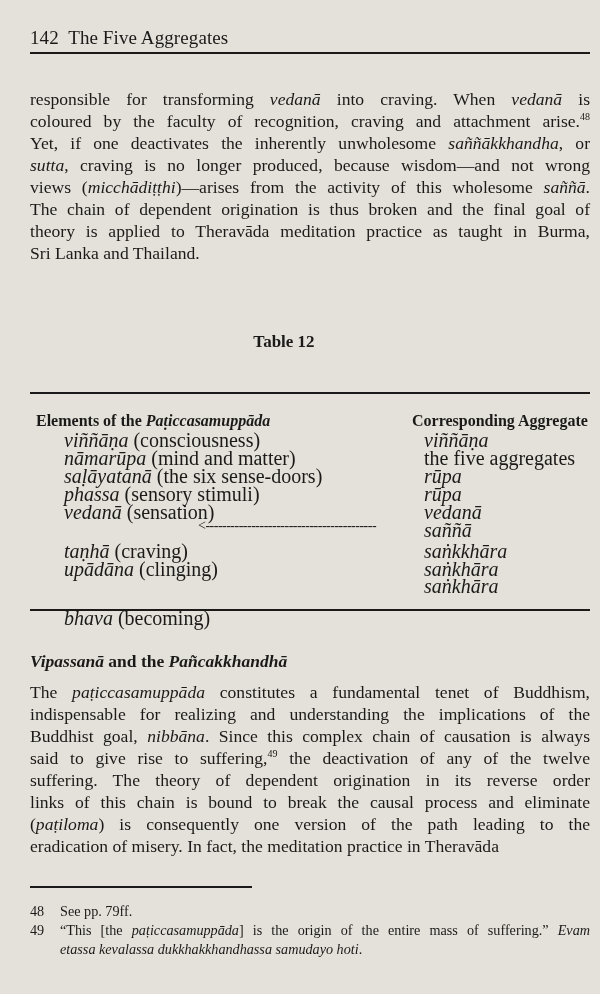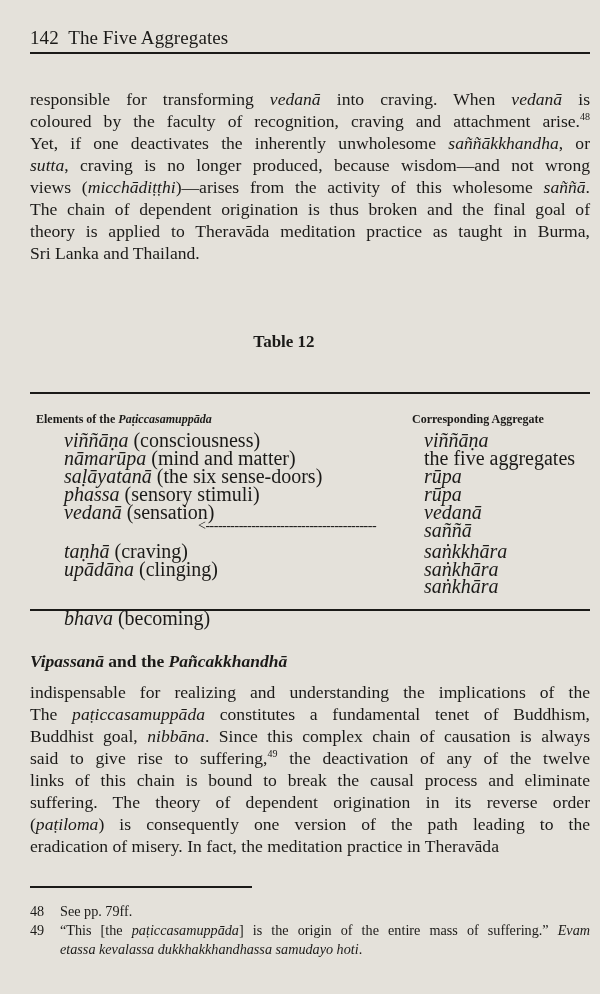--- a/index.html
+++ b/index.html
@@ -21,21 +21,21 @@
     font-size: 17.6px; line-height: 22px; text-align: justify;
   }
   .para .ln { display: block; text-align: justify; text-align-last: justify; white-space: nowrap; }
   .para .ln.last { text-align-last: left; }
   i { font-style: italic; }
   sup { font-size: 10px; vertical-align: 7px; line-height: 0; }
   .tbl-title {
     position: absolute; left: 0; width: 544px; text-align: center;
     font-weight: bold; font-size: 17px;
   }
-  .tbl-head { position: absolute; font-weight: bold; font-size: 12px; }
+  .tbl-head { position: absolute; font-weight: bold; font-size: 16px; }
   .tbl-cell { position: absolute; font-size: 20px; white-space: nowrap; }
   .arrow {
     position: absolute; left: 186px; top: 517px; font-size: 14px; letter-spacing: -0.5px; white-space: nowrap;
   }
   .section-heading {
     position: absolute; left: 18px; top: 651px; font-weight: bold; font-size: 17.5px;
   }
   .footnote { position: absolute; font-size: 14.2px; white-space: nowrap; }
 </style>
 </head>
@@ -83,26 +83,26 @@
       <div class="tbl-cell" style="left: 412px; top: 558px;"><i>saṅkhāra</i></div>
       <div class="tbl-cell" style="left: 52px; top: 575px; margin-top: 32px;"><i>bhava</i> (becoming)</div>
       <div class="tbl-cell" style="left: 412px; top: 575px;"><i>saṅkhāra</i></div>
     </div>
 
   <div class="rule" style="left:18px; top:609px; width:560px; height:2px;"></div>
 
   <div class="section-heading"><i>Vipassanā</i><span> and the </span><i>Pañcakkhandhā</i></div>
 
   <div class="para" id="body" style="top:681px;">
+      <span class="ln">The <i>paṭiccasamuppāda</i> constitutes a fundamental tenet of Buddhism,</span>
       <span class="ln">indispensable for realizing and understanding the implications of the</span>
-      <span class="ln">The <i>paṭiccasamuppāda</i> constitutes a fundamental tenet of Buddhism,</span>
       <span class="ln">Buddhist goal, <i>nibbāna</i>. Since this complex chain of causation is always</span>
       <span class="ln">said to give rise to suffering,<sup>49</sup> the deactivation of any of the twelve</span>
+      <span class="ln">suffering. The theory of dependent origination in its reverse order</span>
       <span class="ln">links of this chain is bound to break the causal process and eliminate</span>
-      <span class="ln">suffering. The theory of dependent origination in its reverse order</span>
       <span class="ln">(<i>paṭiloma</i>) is consequently one version of the path leading to the</span>
       <span class="ln last">eradication of misery. In fact, the meditation practice in Theravāda</span>
     </div>
 
   <div class="rule" style="left:18px; top:886px; width:222px; height:1.5px;"></div>
 
   <div id="footnotes">
       <div class="footnote" style="left: 18px; top: 903px;">48</div>
       <div class="footnote" style="left: 48px; top: 903px;">See pp. 79ff.</div>
       <div class="footnote" style="left: 18px; top: 922px;">49</div>

